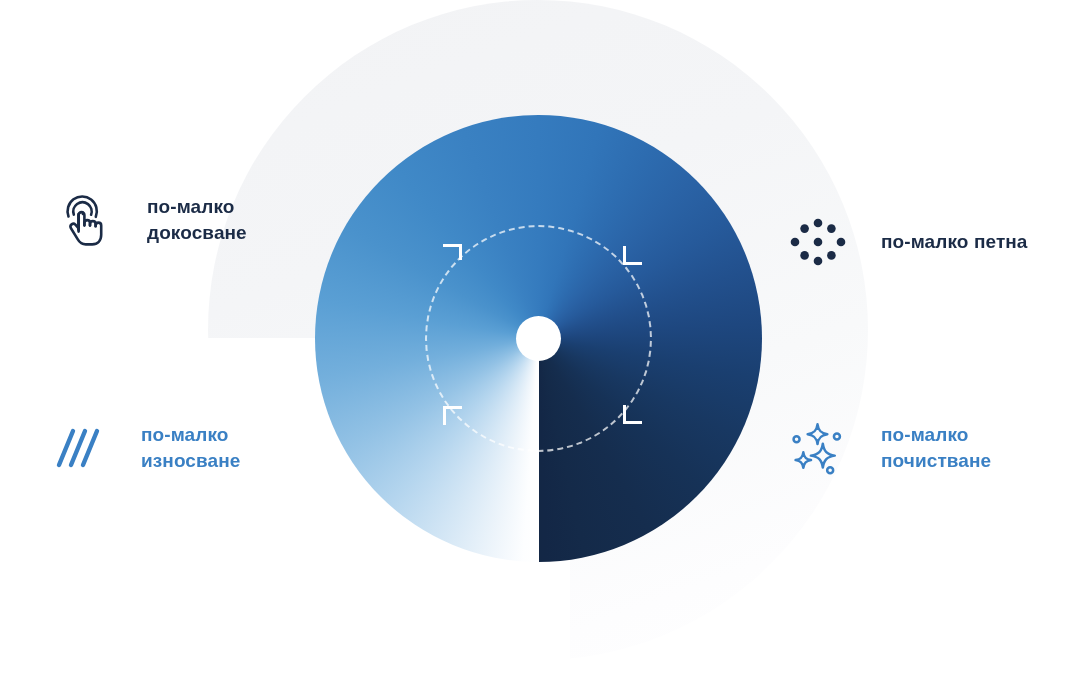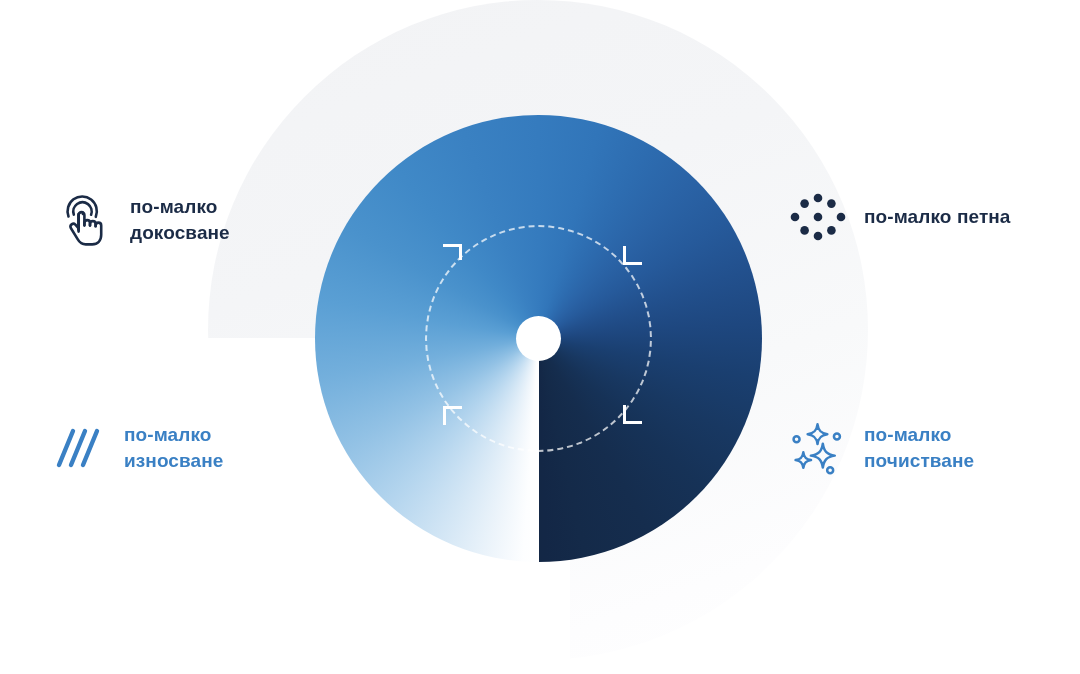--- a/index.html
+++ b/index.html
@@ -135,21 +135,21 @@
     height: 45px;
     border-radius: 50%;
     background: #ffffff;
   }
 
   
   .feature {
     position: absolute;
     display: flex;
     align-items: center;
-    gap: 18px;
+    gap: 35px;
   }
   .feature.right { flex-direction: row; }
   .feature-icon {
     flex: 0 0 auto;
     width: 56px;
     height: 56px;
     display: flex;
     align-items: center;
     justify-content: center;
   }
@@ -157,21 +157,21 @@
     font-size: 19px;
     font-weight: bold;
     line-height: 1.35;
     white-space: pre-line;
     letter-spacing: 0.1px;
   }
   .dark .feature-label { color: #1b2b46; }
   .blue .feature-label { color: #3a80c4; }
 
   #feature-touch   { left: 56px;  top: 192px; }
-  #feature-spots   { left: 790px; top: 189px; }
+  #feature-spots   { left: 790px; top: 214px; }
   #feature-wear    { left: 50px;  top: 420px; }
   #feature-clean   { left: 790px; top: 420px; }
 
   
   .slashes { display: block; }
 </style>
 </head>
 <body>
 
 <div id="stage">

